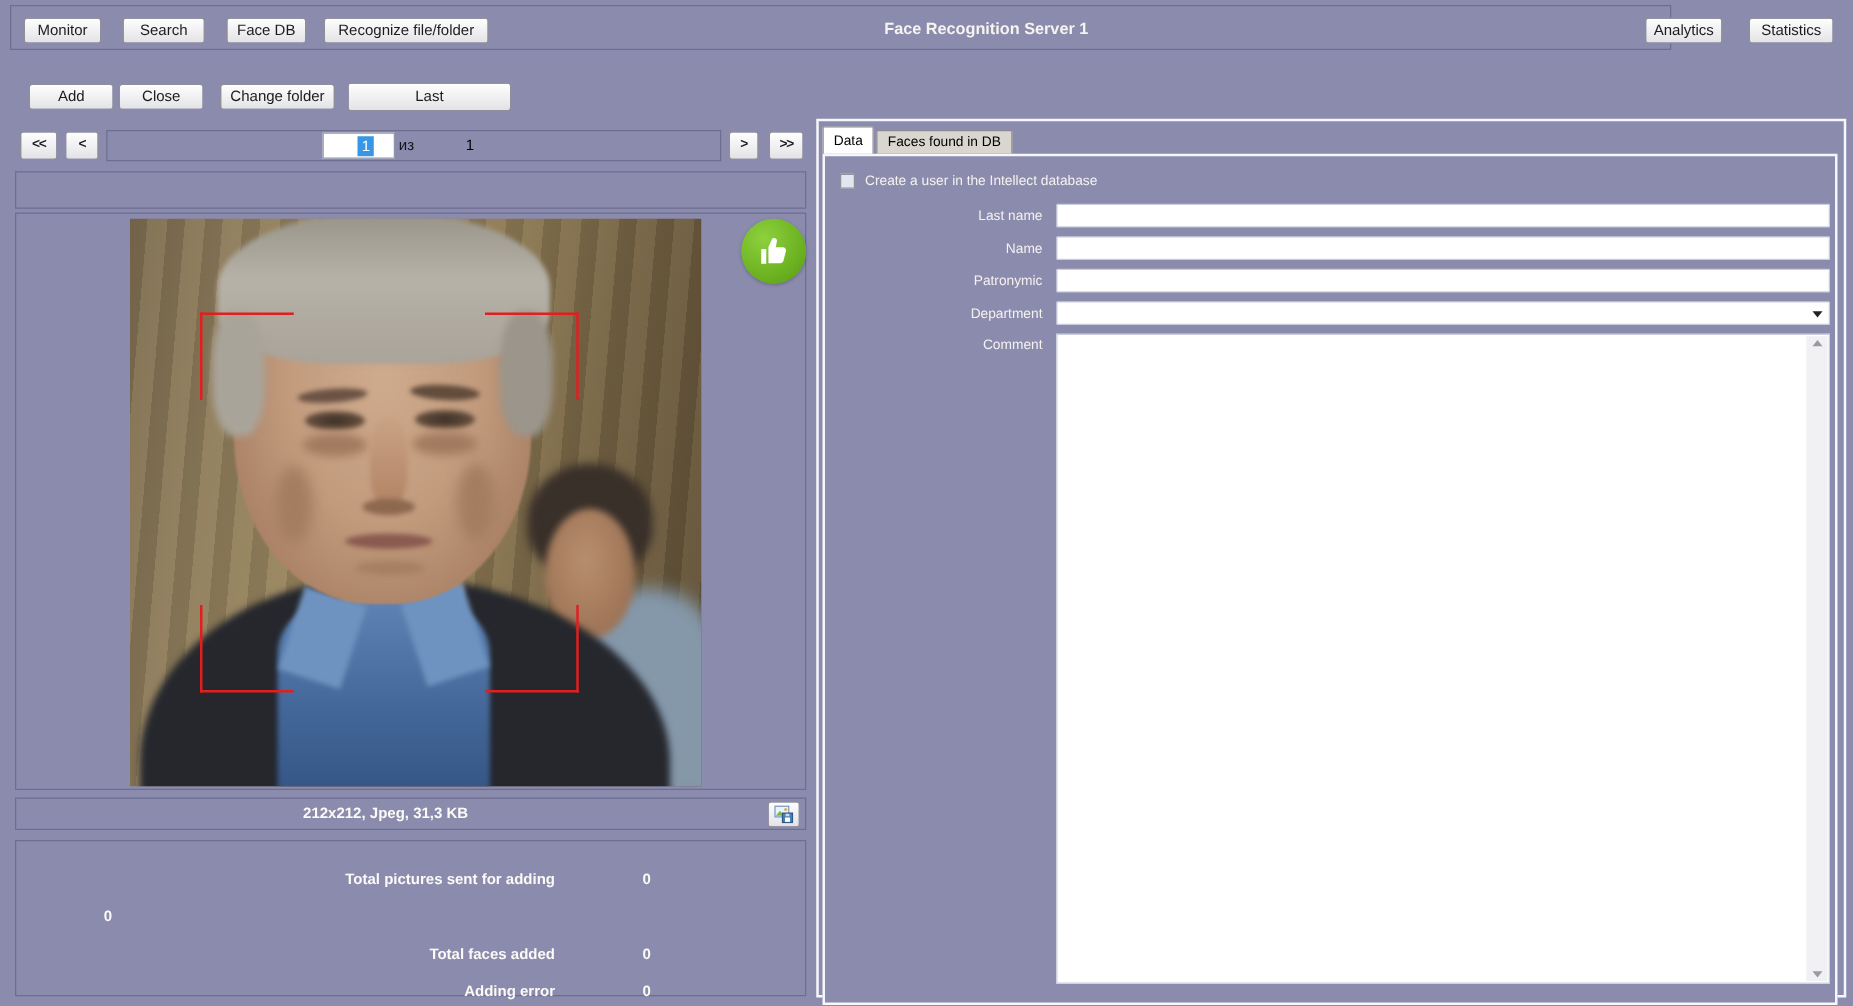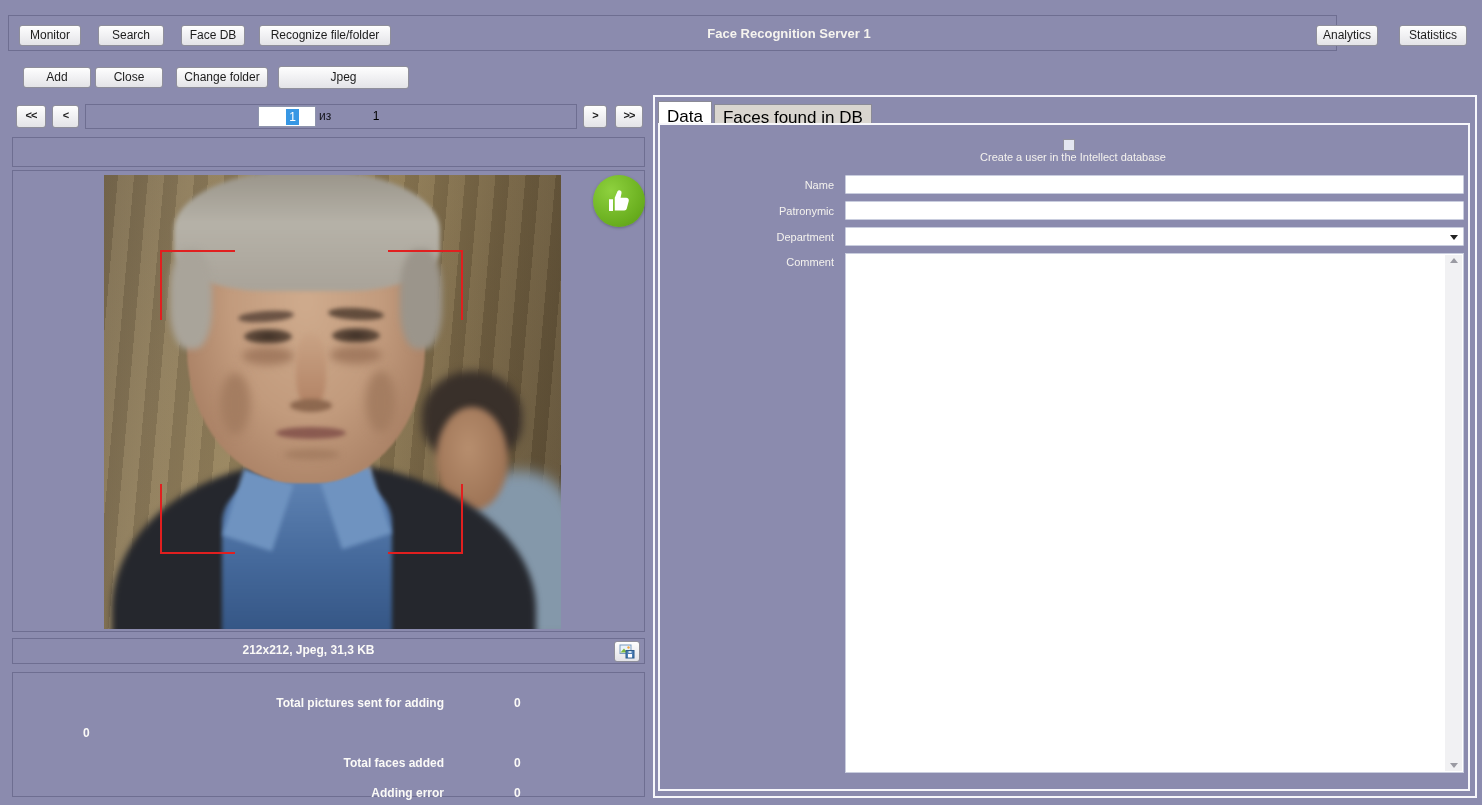--- a/index.html
+++ b/index.html
@@ -23,21 +23,21 @@
     font-size: 12px;
     color: #1c1c1c;
     text-align: center;
     line-height: 19px;
     cursor: default;
     box-shadow: 0 1px 0 rgba(255,255,255,.35) inset;
   }
 
   
   .toolbar {
-    left: 8px; top: 15px; width: 1329px; height: 36px;
+    left: 8px; top: 4px; width: 1329px; height: 36px;
     border: 1px solid #6e6e91;
   }
   .app-title {
     position: absolute; top: 10px; left: 780px; transform: translateX(-50%);
     font-size: 13px; font-weight: bold; color: #f6f4ef; white-space: nowrap;
   }
 
   
   .box { position: absolute; border: 1px solid #6e6e91; }
   .pager    { left: 12px; top: 103px; width: 633px; height: 27px; border: none; }
@@ -137,30 +137,30 @@
 
   
   .rpanel {
     left: 653px; top: 95px; width: 824px; height: 703px;
     border: 2px solid #f7f7fb;
     padding: 4px 5px 5px 3px;
     display: flex; flex-direction: column;
   }
   .tabs { display: flex; align-items: flex-end; height: 22px; }
   .tab {
-    font-size: 17px; padding: 3px 8px 2px; border: 1px solid #8a8a96;
+    font-size: 11px; padding: 3px 8px 2px; border: 1px solid #8a8a96;
     border-bottom: none; background: #d9d5cf; color: #000; margin-right: 2px;
     height: 19px; white-space: nowrap; margin-top: 46px;
   }
   .tab.active { background: #fff; height: 22px; padding-top: 5px; position: relative; z-index: 2; }
   .tabpage {
     flex: 1; border: 2px solid #f7f7fb; background: #8b8bae;
     padding: 12px 2px 8px 0; position: relative;
   }
-  .chk-row { display:flex; align-items:center; margin: 2px 0 12px 12px; flex-direction: column; }
+  .chk-row { display:flex; align-items:center; margin: 2px 0 12px 12px; }
   .chk { width: 12px; height: 12px; background: #e3e6f0; border: 1px solid #90909e; }
   .chk-label { margin-left: 8px; font-size: 11px; color: #f4f2ee; }
   .frow { display: flex; align-items: center; margin-bottom: 7px; }
   .flabel { width: 174px; text-align: right; font-size: 11px; color: #f4f2ee; flex: none; }
   .finput {
     margin-left: 11px; margin-right: 2px; flex: 1; height: 19px;
     background: #fff; border: 1px solid #c9cdde; border-radius: 1px;
     font-size: 12px; font-family: "Liberation Sans", sans-serif; padding: 0 3px;
   }
   .combo { position: relative; }
@@ -192,21 +192,21 @@
   <div class="btn" style="left:172px; top:9px; width:64px;text-align:center;">Face DB</div>
   <div class="btn" style="left:250px; top:9px; width:132px;">Recognize file/folder</div>
   <div class="app-title">Face Recognition Server 1</div>
   <div class="btn" style="left:1307px; top:9px; width:62px;">Analytics</div>
   <div class="btn" style="left:1390px; top:9px; width:68px;">Statistics</div>
 </div>
 
 <div class="btn" style="left:3px; top:67px; width:68px;margin-left:20px;">Add</div>
 <div class="btn" style="left:95px; top:67px; width:68px;">Close</div>
 <div class="btn" style="left:176px; top:67px; width:92px;">Change folder</div>
-<div class="btn" style="left:278px; top:66px; width:131px; height:23px; line-height:21px;">Jpeg</div>
+<div class="btn" style="left:278px; top:66px; width:131px; height:23px; line-height:21px;">Last</div>
 
 <div class="abs pager">
   <div class="btn navbtn" style="left:4px;">&lt;&lt;</div>
   <div class="btn navbtn" style="left:40px; width:27px;">&lt;</div>
   <div class="pager-mid">
     <div class="page-input">
       <span class="sel">1</span>
     </div>
     <div class="pager-of">из</div>
     <div class="page-total">1</div>
@@ -293,20 +293,24 @@
     <div class="tab active">Data</div>
     <div class="tab">Faces found in DB</div>
   </div>
   <div class="tabpage">
     <div class="chk-row">
       <div class="chk"></div>
       <div class="chk-label">Create a user in the Intellect database</div>
     </div>
 
     <div class="frow">
+      <div class="flabel">Last name</div>
+      <input class="finput" type="text" value="" style="">
+    </div>
+    <div class="frow">
       <div class="flabel">Name</div>
       <input class="finput" type="text" value="" style="">
     </div>
     <div class="frow">
       <div class="flabel">Patronymic</div>
       <input class="finput" type="text" value="" style="">
     </div>
     <div class="frow">
       <div class="flabel">Department</div>
       <div class="finput combo">

